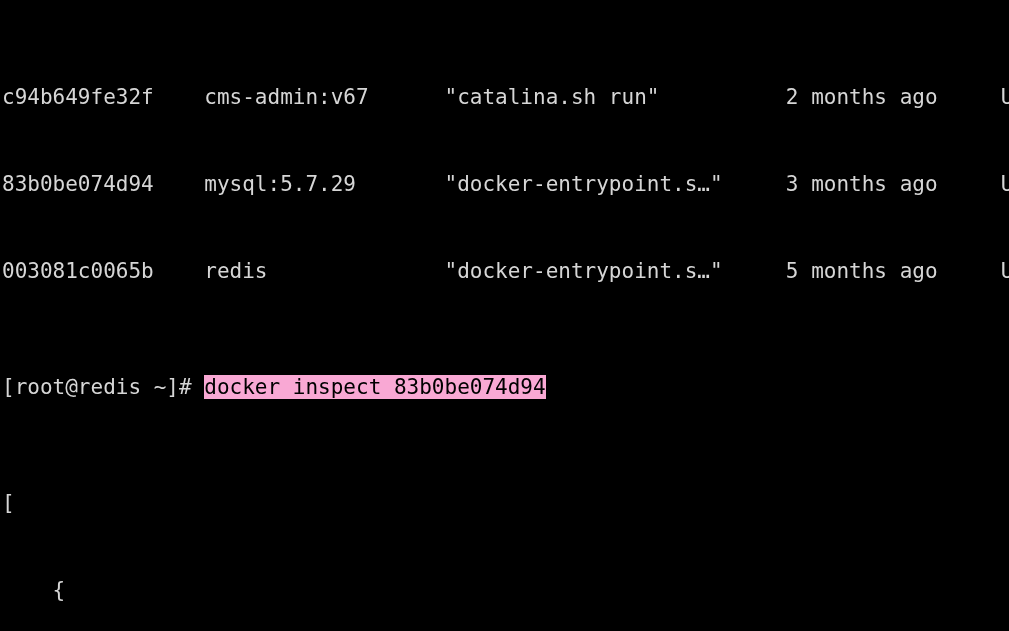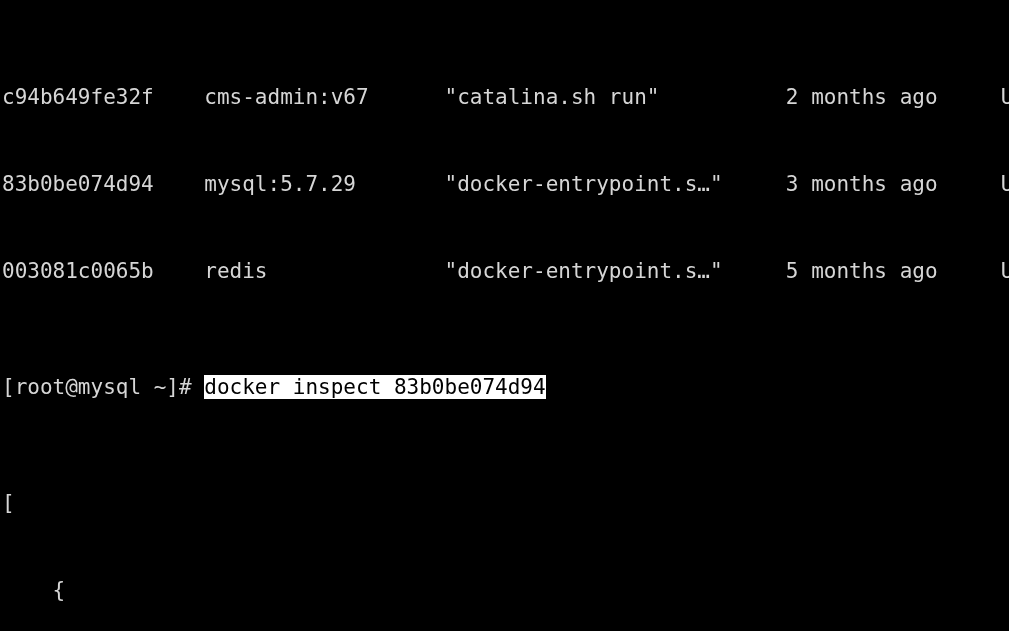--- a/index.html
+++ b/index.html
@@ -40,38 +40,38 @@
   .line {
     display: block;
     height: 29px;
     line-height: 29px;
     white-space: pre;
     letter-spacing: 0px;
     color: #d6d6d6;
   }
 
   .sel {
-    background: #ffffff;
+    background: #f9a8d4;
     color: #000000;
   }
 
   
   #terminal { }
 </style>
 </head>
 <body>
 
 <div id="terminal">
   <div class="screen">
 
     <span class="line">c94b649fe32f    cms-admin:v67      "catalina.sh run"          2 months ago     U</span>
     <span class="line">83b0be074d94    mysql:5.7.29       "docker-entrypoint.s…"     3 months ago     U</span>
     <span class="line">003081c0065b    redis              "docker-entrypoint.s…"     5 months ago     U</span>
 
-    <span class="line"><span>[root@mysql ~]# </span><span class="sel">docker inspect 83b0be074d94</span></span>
+    <span class="line"><span>[root@redis ~]# </span><span class="sel">docker inspect 83b0be074d94</span></span>
 
     <span class="line">[</span>
     <span class="line">    {</span>
     
     
     
     
     
     
     

